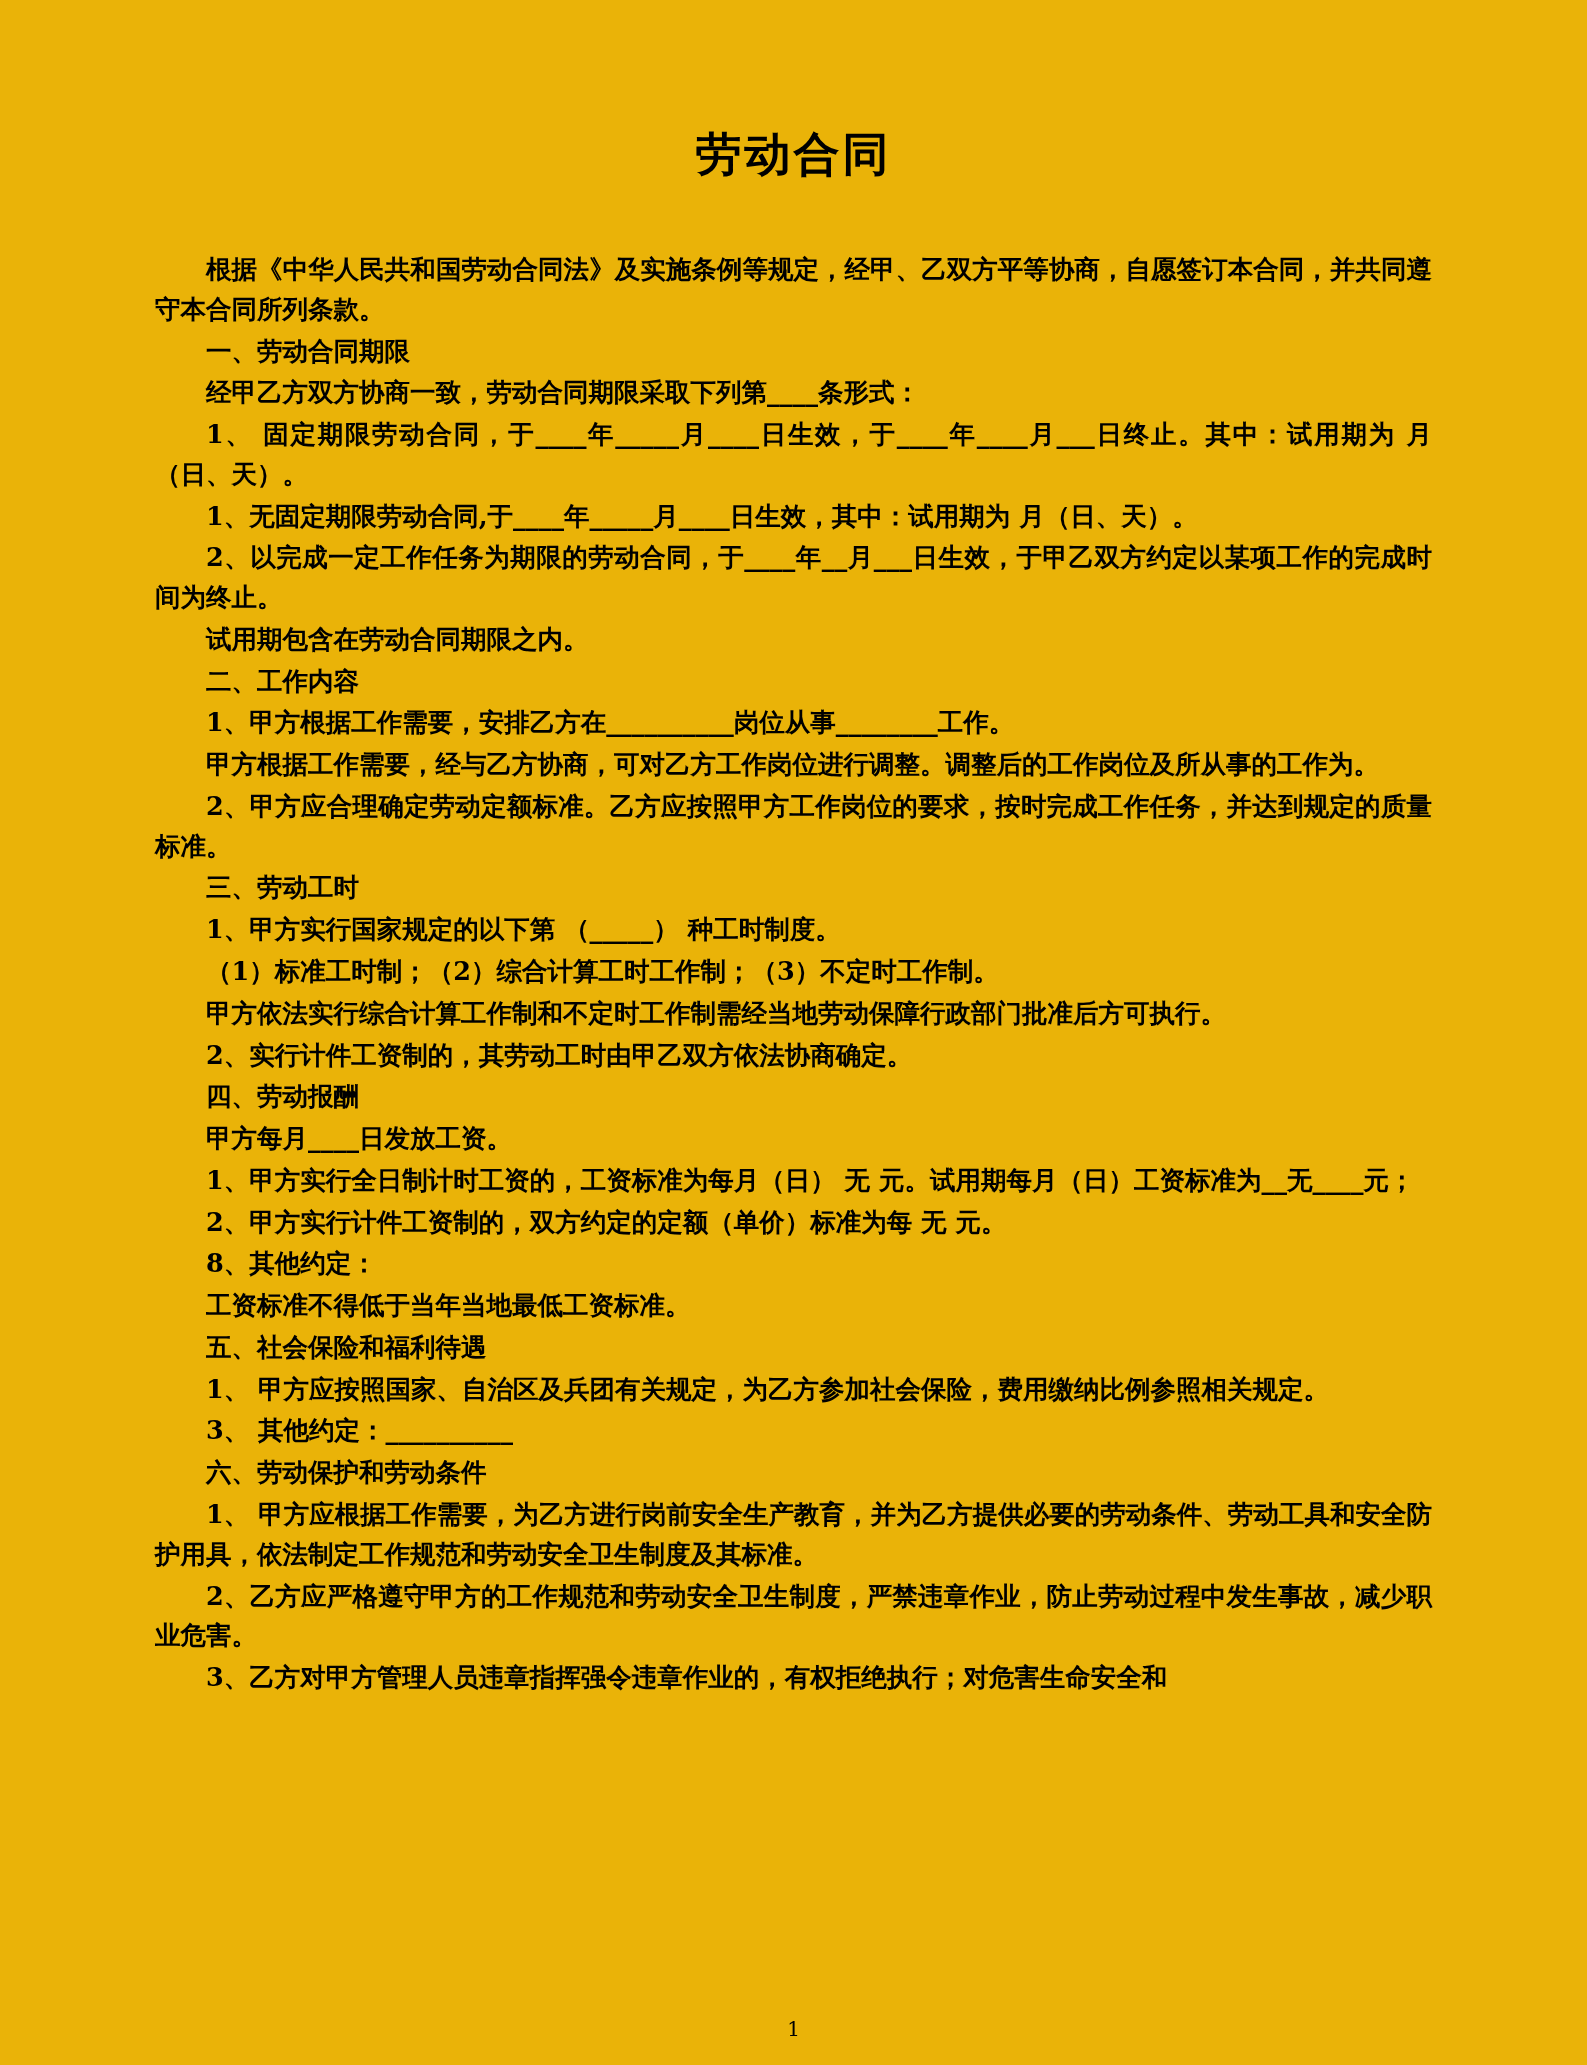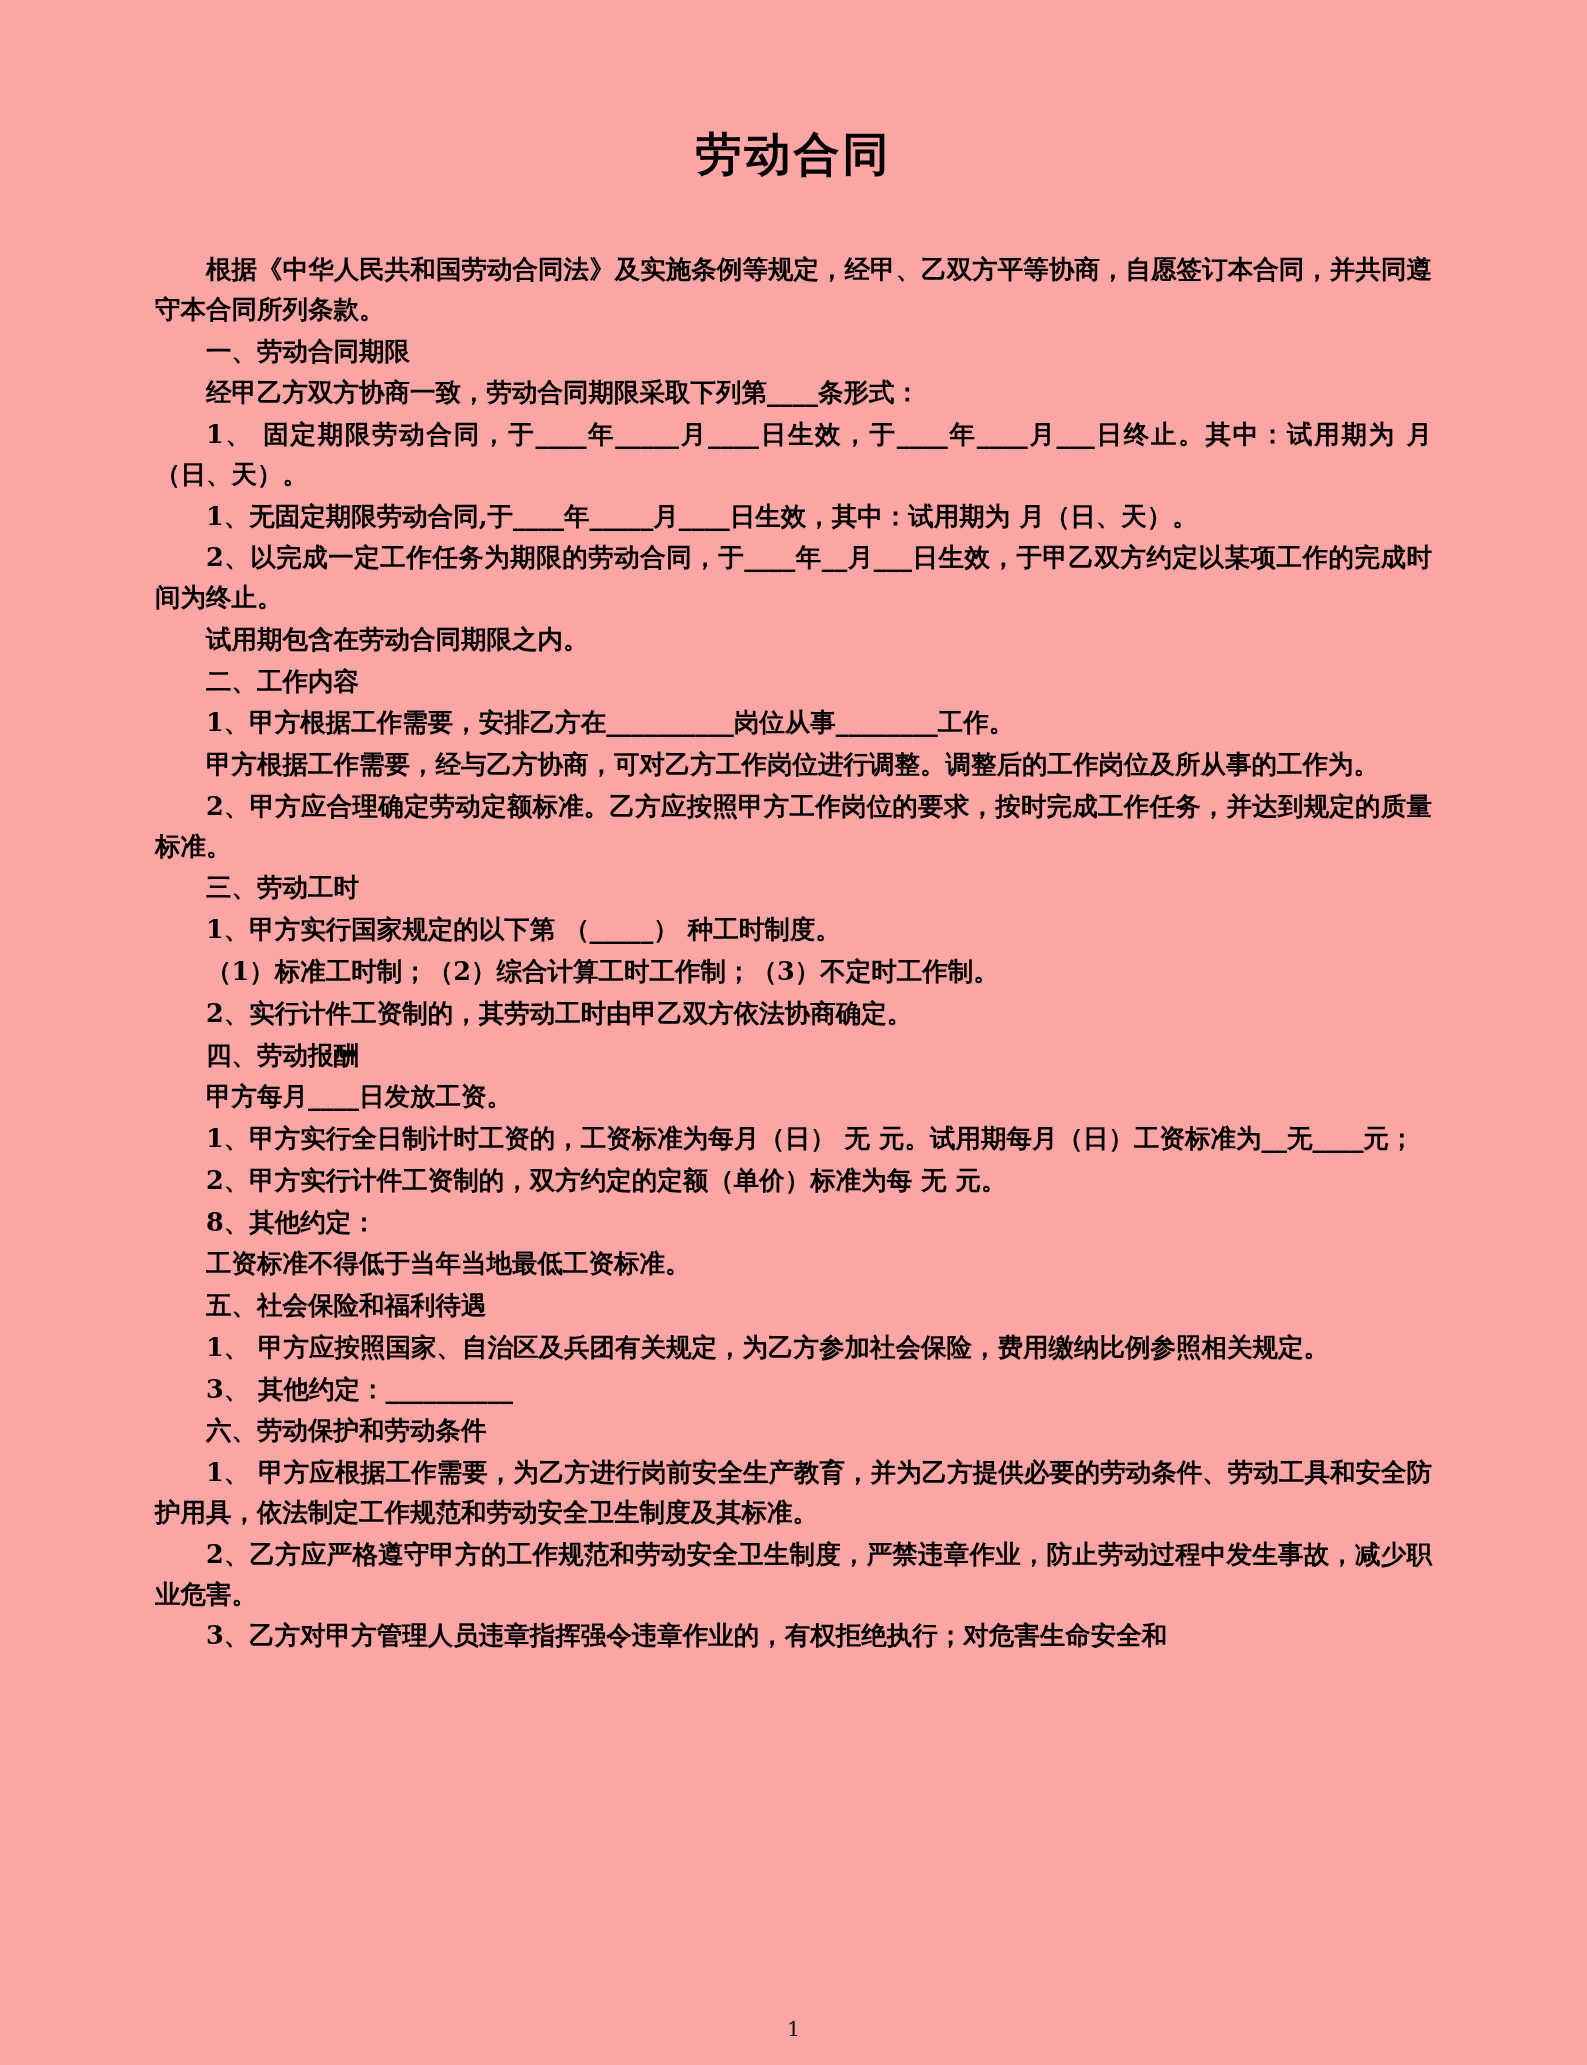--- a/index.html
+++ b/index.html
@@ -10,21 +10,21 @@
   body {
     font-family: "DejaVu Serif", "Liberation Serif", serif;
     color: #000000;
   }
   .page {
     width: 1587px;
     height: 2065px;
     box-sizing: border-box;
     padding: 96px 155px 40px 155px;
     position: relative;
-    background: #fca5a5;
+    background: #eab308;
     overflow: hidden;
   }
   .doc-title {
     text-align: center;
     font-size: 46px;
     font-weight: bold;
     letter-spacing: 3px;
     margin: 28px 0 64px 0;
     font-family: "DejaVu Serif", "Liberation Serif", serif;
   }
@@ -70,20 +70,21 @@
     <p class="indent">1、无固定期限劳动合同,于____年_____月____日生效，其中：试用期为     月（日、天）。</p>
     <p class="indent">2、以完成一定工作任务为期限的劳动合同，于____年__月___日生效，于甲乙双方约定以某项工作的完成时间为终止。</p>
     <p class="indent">试用期包含在劳动合同期限之内。</p>
     <p class="heading">二、工作内容</p>
     <p class="indent">1、甲方根据工作需要，安排乙方在__________岗位从事________工作。</p>
     <p class="indent">甲方根据工作需要，经与乙方协商，可对乙方工作岗位进行调整。调整后的工作岗位及所从事的工作为。</p>
     <p class="indent">2、甲方应合理确定劳动定额标准。乙方应按照甲方工作岗位的要求，按时完成工作任务，并达到规定的质量标准。</p>
     <p class="heading">三、劳动工时</p>
     <p class="indent">1、甲方实行国家规定的以下第 （_____） 种工时制度。</p>
     <p class="indent">（1）标准工时制；（2）综合计算工时工作制；（3）不定时工作制。</p>
+    <p class="indent">甲方依法实行综合计算工作制和不定时工作制需经当地劳动保障行政部门批准后方可执行。</p>
     <p class="indent">2、实行计件工资制的，其劳动工时由甲乙双方依法协商确定。</p>
     <p class="heading">四、劳动报酬</p>
     <p class="indent">甲方每月____日发放工资。</p>
     <p class="indent">1、甲方实行全日制计时工资的，工资标准为每月（日） 无 元。试用期每月（日）工资标准为__无____元；</p>
     <p class="indent">2、甲方实行计件工资制的，双方约定的定额（单价）标准为每 无 元。</p>
     <p class="indent">8、其他约定：</p>
     <p class="indent">工资标准不得低于当年当地最低工资标准。</p>
     <p class="heading">五、社会保险和福利待遇</p>
     <p class="indent">1、  甲方应按照国家、自治区及兵团有关规定，为乙方参加社会保险，费用缴纳比例参照相关规定。</p>
     <p class="indent">3、  其他约定：__________</p>

